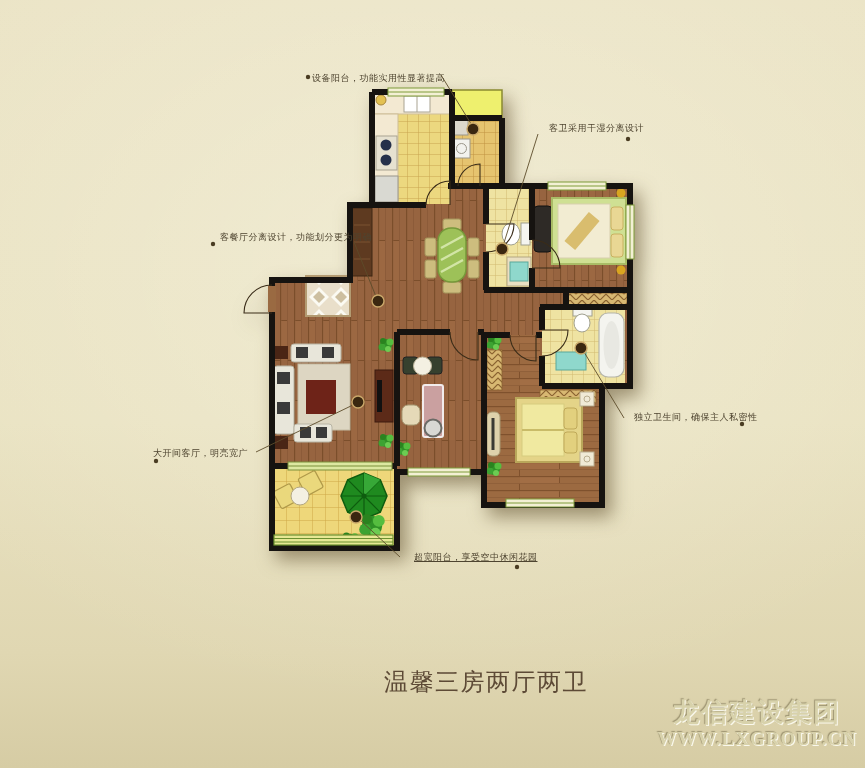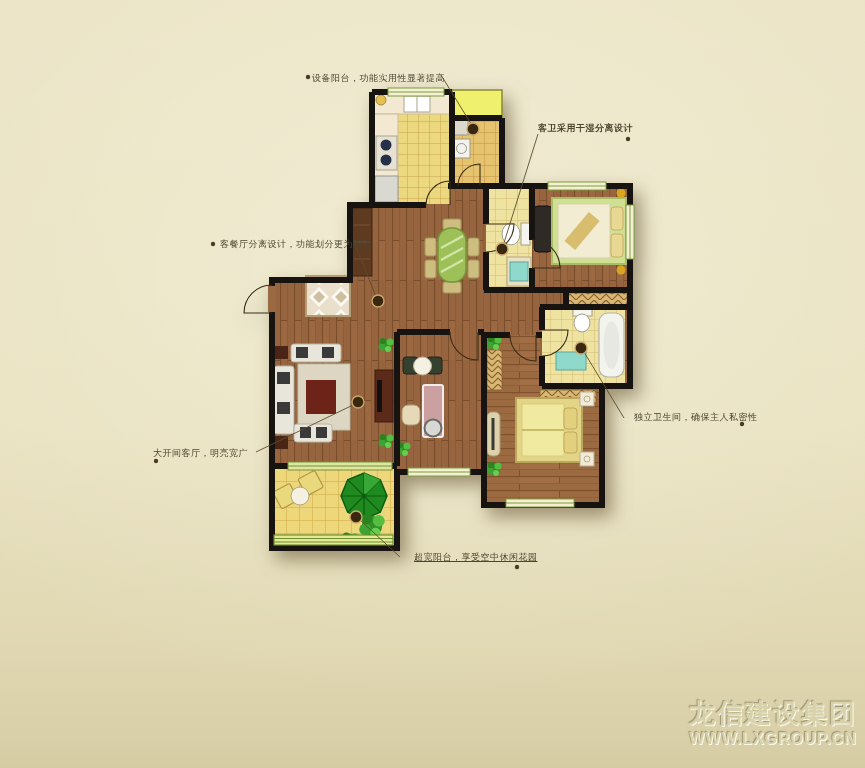--- a/index.html
+++ b/index.html
@@ -11,41 +11,42 @@
       radial-gradient(140% 120% at 50% 50%, rgba(0,0,0,0) 60%, rgba(120,105,60,0.18) 100%),
       linear-gradient(180deg,#ebe4c6 0%,#e9e2c1 55%,#e0d7b2 85%,#d6cca4 100%);
   }
   svg.plan{position:absolute;left:0;top:0;}
   .plan-shadow{filter:drop-shadow(7px 9px 9px rgba(80,62,28,0.5));}
   .ann{
     position:absolute; font-size:9px; letter-spacing:0.5px; color:#4e4430;
     white-space:nowrap; line-height:12px;
   }
   .a0{left:312px;top:64px;margin-top:8px;}
-  .a1{left:538px;top:122px;font-weight:bold;}
-  .a2{left:220px;top:238px;}
+  .a1{left:549px;top:122px;}
+  .a2{left:220px;top:231px;}
   .a3{left:153px;top:447px;}
   .a4{left:414px;top:551px;text-decoration:underline;}
   .a5{left:634px;top:411px;}
   .title-code{
     position:absolute; left:250px; top:644px;
     font-family:"Liberation Serif", serif; font-style:italic; font-weight:bold;
     font-size:106px; line-height:100px; color:#6a4a30; letter-spacing:-6px;
   }
   .title-sub{
     position:absolute; left:384px; top:666px;
     color:#5d4a36; font-size:24px; line-height:32px; letter-spacing:1.5px;
   }
   .wm{
     position:absolute; right:8px; top:696px; text-align:center;
     color:#d8d2ab; font-weight:bold;
     text-shadow:1px 1px 0 rgba(255,255,248,0.85), -1px -1px 1px rgba(110,100,70,0.55);
+    font-family:Liberation Serif, serif;
   }
   .wm1{font-size:26px; line-height:34px; letter-spacing:2px;}
-  .wm2{font-size:16px; line-height:18px; letter-spacing:1px;}
+  .wm2{font-size:19px; line-height:18px; letter-spacing:1px;}
 </style>
 </head>
 <body>
 
 <div class="page">
 
 <svg class="plan" width="865" height="768" viewBox="0 0 865 768">
   <defs>
     <pattern id="wood" width="14" height="80" patternUnits="userSpaceOnUse">
       <rect width="14" height="80" fill="#976440"></rect>
@@ -330,20 +331,21 @@
 </svg>
 
 <div class="ann a0">设备阳台，功能实用性显著提高</div>
 <div class="ann a1">客卫采用干湿分离设计</div>
 <div class="ann a2">客餐厅分离设计，功能划分更为明确</div>
 <div class="ann a3">大开间客厅，明亮宽广</div>
 <div class="ann a4">超宽阳台，享受空中休闲花园</div>
 <div class="ann a5">独立卫生间，确保主人私密性</div>
 
 <div class="title-sub">
+  <div>温馨三房两厅两卫</div>
 </div>
 
 <div class="wm">
   <div class="wm1">龙信建设集团</div>
   <div class="wm2">WWW.LXGROUP.CN</div>
 </div>
 
 </div>
 
 </body></html>

